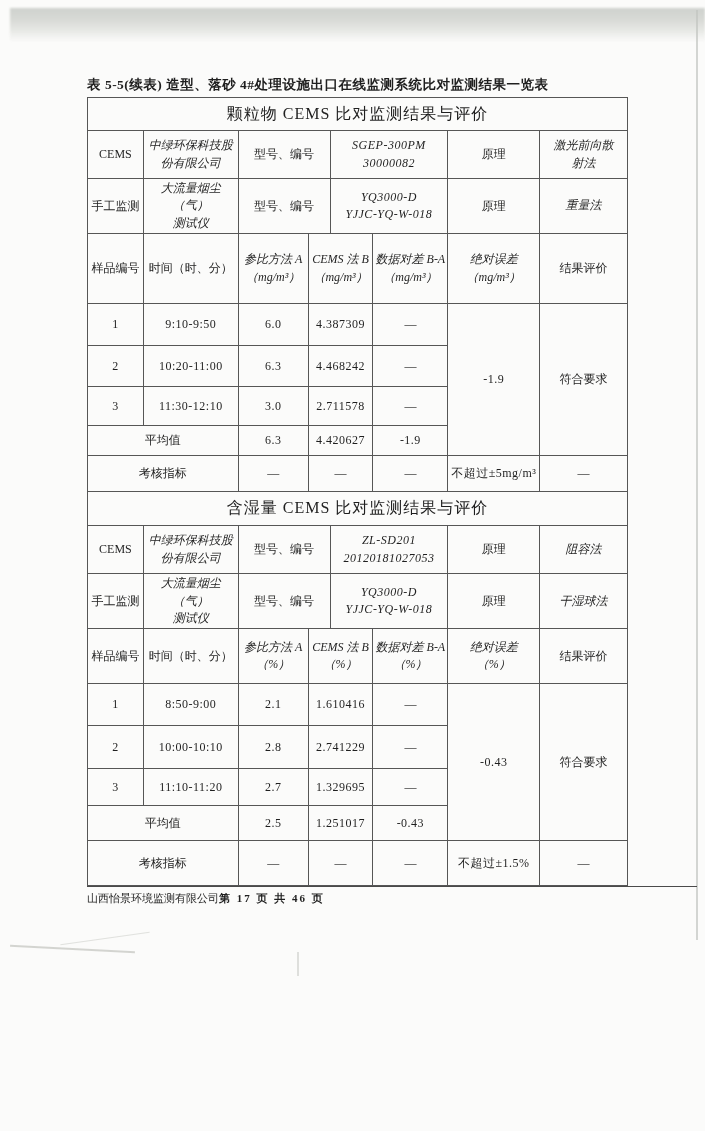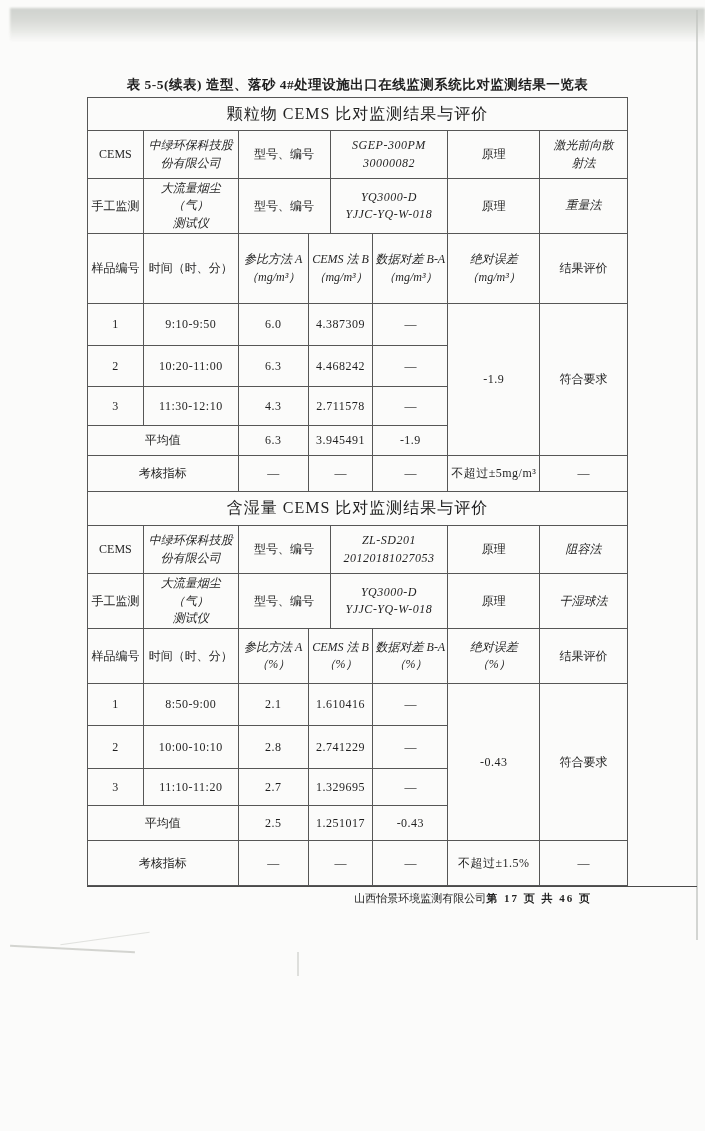--- a/index.html
+++ b/index.html
@@ -27,21 +27,21 @@
     position:absolute;left:60px;top:938px;width:90px;height:1px;
     background:#d4d5d1;transform:rotate(-8deg);opacity:.7;
   }
   .scan-mark-v{
     position:absolute;left:297px;top:952px;width:2px;height:24px;
     background:#d7d8d4;opacity:.8;
   }
 
   .doc-title{
     position:absolute;left:87px;width:541px;top:76px;
-    text-align:center;font-weight:bold;font-size:13.5px;letter-spacing:.5px;
+    font-weight:bold;font-size:13.5px;letter-spacing:.5px;
     white-space:nowrap;
   }
 
   table.report{
     position:absolute;left:87px;top:97px;width:541px;
     border-collapse:collapse;table-layout:fixed;
     font-size:12px;
   }
   table.report td,table.report th{
     border:1px solid #565656;
@@ -55,21 +55,21 @@
   tr.h42{height:42px} tr.h41{height:41px} tr.h43{height:43px}
   tr.h39{height:39px} tr.h37{height:37px}
   tr.h30{height:30px} tr.h35{height:35px} tr.h36{height:36px}
   .sec-head{font-size:16px;letter-spacing:1px;}
   .t-time{font-weight:600;letter-spacing:.5px;}
   .num{letter-spacing:.5px;}
 
   .doc-footer{
     position:absolute;left:87px;top:886px;width:610px;
     border-top:1.5px solid #4a4a4a;
-    display:flex;justify-content:flex-end;align-items:flex-start;
+    display:flex;justify-content:flex-start;align-items:flex-start;
     padding-top:4px;font-size:11px;
   }
   .doc-footer .pageinfo{margin-right:105px;font-weight:600;letter-spacing:2px;font-family:Liberation Serif, serif;}
 </style>
 </head>
 <body>
 
 <div class="scan-band-top"></div>
 <div class="scan-edge-right"></div>
 <div class="scan-crease-1"></div>
@@ -140,28 +140,28 @@
   <tr class="h41">
     <td class="num">2</td>
     <td class="t-time">10:20-11:00</td>
     <td class="num">6.3</td>
     <td colspan="2" class="num">4.468242</td>
     <td>—</td>
   </tr>
   <tr class="h39">
     <td class="num">3</td>
     <td class="t-time">11:30-12:10</td>
-    <td class="num">4.3</td>
+    <td class="num">3.0</td>
     <td colspan="2" class="num">2.711578</td>
     <td>—</td>
   </tr>
   <tr class="h30">
     <td colspan="2">平均值</td>
     <td class="num">6.3</td>
-    <td colspan="2" class="num">3.945491</td>
+    <td colspan="2" class="num">4.420627</td>
     <td class="num">-1.9</td>
   </tr>
   <tr class="h36">
     <td colspan="2">考核指标</td>
     <td>—</td>
     <td colspan="2">—</td>
     <td>—</td>
     <td class="num">不超过±5mg/m³</td>
     <td>—</td>
   </tr>

